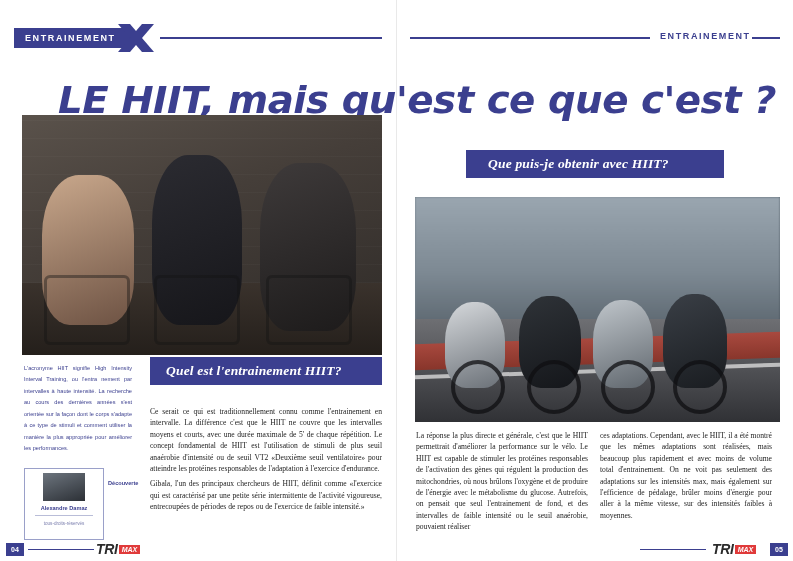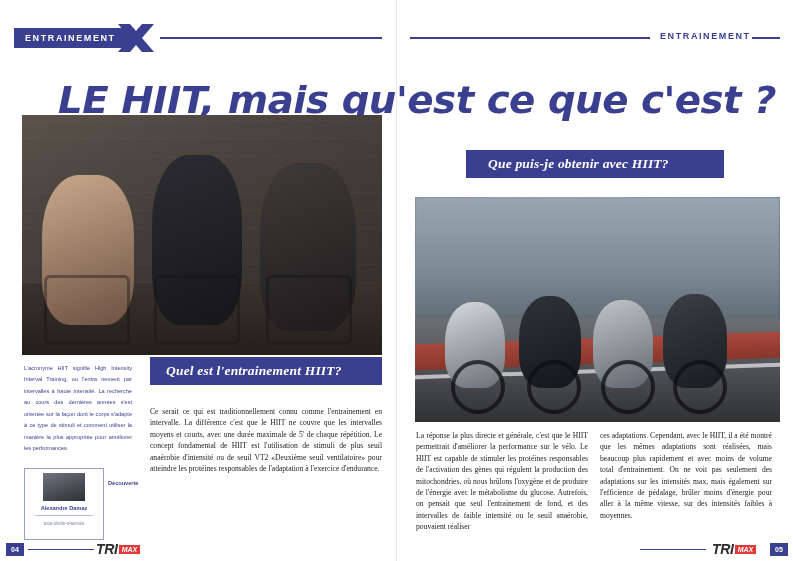--- a/index.html
+++ b/index.html
@@ -238,20 +238,21 @@
   <div class="decouverte">Découverte</div>
   <div class="author-card">
     <div class="author-photo"></div>
     <div class="author-name">Alexandre Damaz</div>
     <div class="author-sep"></div>
     <div class="author-rights">tous-droits-réservés</div>
   </div>
 
   <div class="col col-left">
     <p>Ce serait ce qui est traditionnellement connu comme l'entrainement en intervalle. La différence c'est que le HIIT ne couvre que les intervalles moyens et courts, avec une durée maximale de 5' de chaque répétition. Le concept fondamental de HIIT est l'utilisation de stimuli de plus seuil anaérobie d'intensité ou de seuil VT2 «Deuxième seuil ventilatoire» pour atteindre les protéines responsables de l'adaptation à l'exercice d'endurance.</p>
+    <p>Gibala, l'un des principaux chercheurs de HIIT, définit comme «l'exercice qui est caractérisé par une petite série intermittente de l'activité vigoureuse, entrecoupées de périodes de repos ou de l'exercice de faible intensité.»</p>
   </div>
   <div class="col col-r1">
     <p>La réponse la plus directe et générale, c'est que le HIIT permettrait d'améliorer la performance sur le vélo. Le HIIT est capable de stimuler les protéines responsables de l'activation des gènes qui régulent la production des mitochondries, où nous brûlons l'oxygène et de produire de l'énergie avec le métabolisme du glucose. Autrefois, on pensait que seul l'entrainement de fond, et des intervalles de faible intensité ou le seuil anaérobie, pouvaient réaliser</p>
   </div>
   <div class="col col-r2">
     <p>ces adaptations. Cependant, avec le HIIT, il a été montré que les mêmes adaptations sont réalisées, mais beaucoup plus rapidement et avec moins de volume total d'entrainement. On ne voit pas seulement des adaptations sur les intensités max, mais également sur l'efficience de pédalage, brûler moins d'énergie pour aller à la même vitesse, sur des intensités faibles à moyennes.</p>
   </div>
 
   <div class="foot-left-num">04</div>
   <div class="foot-rule foot-rule-l"></div>

